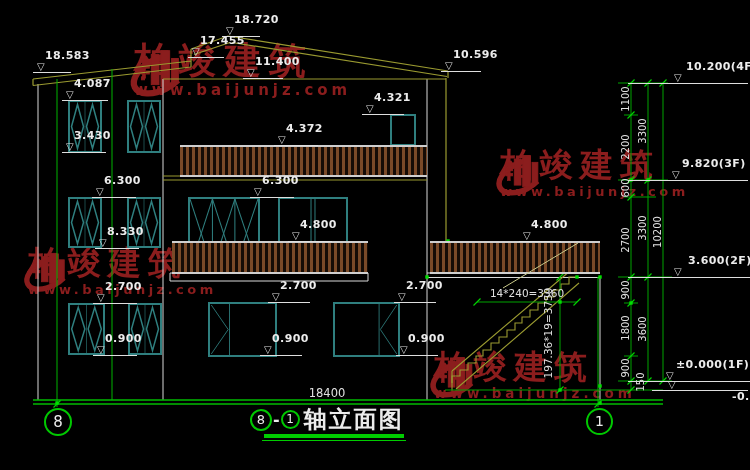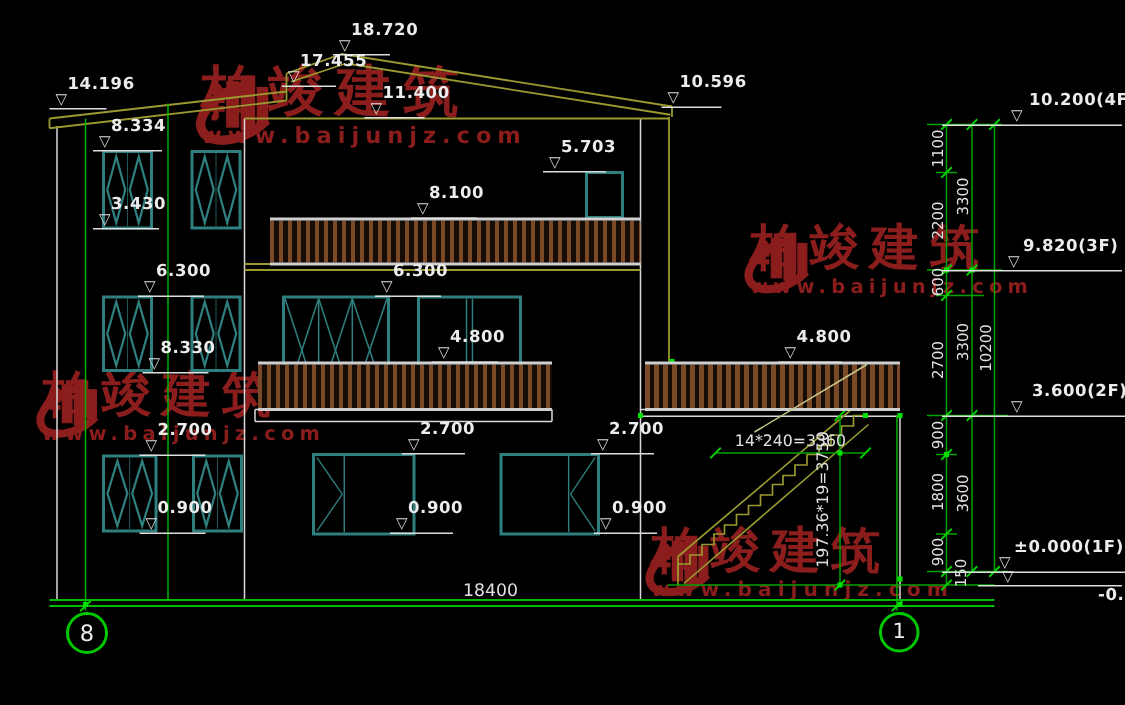--- a/index.html
+++ b/index.html
@@ -316,21 +316,21 @@
   <div class="rail" style="left:172px;top:241px;width:196px;height:33px;"></div>
   <div class="rail" style="left:430px;top:241px;width:170px;height:33px;"></div>
 
   <svg class="layer" style="z-index:6;" width="750" height="470" viewBox="0 0 750 470">
     <path d="M503,288 L578,243" stroke="#c9c98a" stroke-width="1" fill="none"></path>
   </svg>
 
   <div class="emark" style="left:33px;top:72px;--w:38px;">
       <i class="eline"></i>
       <i class="etri">▽</i>
-      <b class="etxt">14.196</b>
+      <b class="etxt">18.583</b>
     </div>
   <div class="emark" style="left:222px;top:36px;--w:38px;">
       <i class="eline"></i>
       <i class="etri">▽</i>
       <b class="etxt">18.720</b>
     </div>
   <div class="emark" style="left:188px;top:57px;--w:36px;">
       <i class="eline"></i>
       <i class="etri">▽</i>
       <b class="etxt">17.455</b>
@@ -341,21 +341,21 @@
       <b class="etxt">11.400</b>
     </div>
   <div class="emark" style="left:441px;top:71px;--w:40px;">
       <i class="eline"></i>
       <i class="etri">▽</i>
       <b class="etxt">10.596</b>
     </div>
   <div class="emark" style="left:62px;top:100px;--w:46px;">
       <i class="eline"></i>
       <i class="etri">▽</i>
-      <b class="etxt">8.334</b>
+      <b class="etxt">4.087</b>
     </div>
   <div class="emark" style="left:62px;top:152px;--w:44px;">
       <i class="eline"></i>
       <i class="etri">▽</i>
       <b class="etxt">3.430</b>
     </div>
   <div class="emark" style="left:92px;top:197px;--w:44px;">
       <i class="eline"></i>
       <i class="etri">▽</i>
       <b class="etxt">6.300</b>
@@ -371,26 +371,26 @@
       <b class="etxt">2.700</b>
     </div>
   <div class="emark" style="left:93px;top:355px;--w:44px;">
       <i class="eline"></i>
       <i class="etri">▽</i>
       <b class="etxt">0.900</b>
     </div>
   <div class="emark" style="left:274px;top:145px;--w:44px;">
       <i class="eline"></i>
       <i class="etri">▽</i>
-      <b class="etxt">8.100</b>
+      <b class="etxt">4.372</b>
     </div>
   <div class="emark" style="left:362px;top:114px;--w:42px;">
       <i class="eline"></i>
       <i class="etri">▽</i>
-      <b class="etxt">5.703</b>
+      <b class="etxt">4.321</b>
     </div>
   <div class="emark" style="left:250px;top:197px;--w:44px;">
       <i class="eline"></i>
       <i class="etri">▽</i>
       <b class="etxt">6.300</b>
     </div>
   <div class="emark" style="left:288px;top:241px;--w:44px;">
       <i class="eline"></i>
       <i class="etri">▽</i>
       <b class="etxt">4.800</b>
@@ -443,14 +443,19 @@
     </div>
   <div class="emark below" style="left:652px;top:390px;--w:96px;--t:16px;--tx:46px;">
       <i class="eline"></i>
       <i class="etri" style="top:-10px;">▽</i>
       <b class="etxt">-0.150</b>
     </div>
 
   <div class="bubble" style="left:44px;top:408px;width:24px;height:24px;line-height:24px;font-size:15px;"><span>8</span></div>
   <div class="bubble" style="left:586px;top:408px;width:23px;height:23px;line-height:23px;font-size:14px;"><span>1</span></div>
 
+  <div class="titleblock">
+    <span class="tcirc">8</span><span class="tdash">-</span><span class="tcirc small">1</span><span class="ttext">轴立面图</span>
+    <div class="tbar" style="left:14px;top:30px;width:140px;height:4px;"></div>
+    <div class="tbar" style="left:12px;top:36px;width:144px;height:1px;"></div>
+  </div>
 
 </div>
 
 </body></html>

